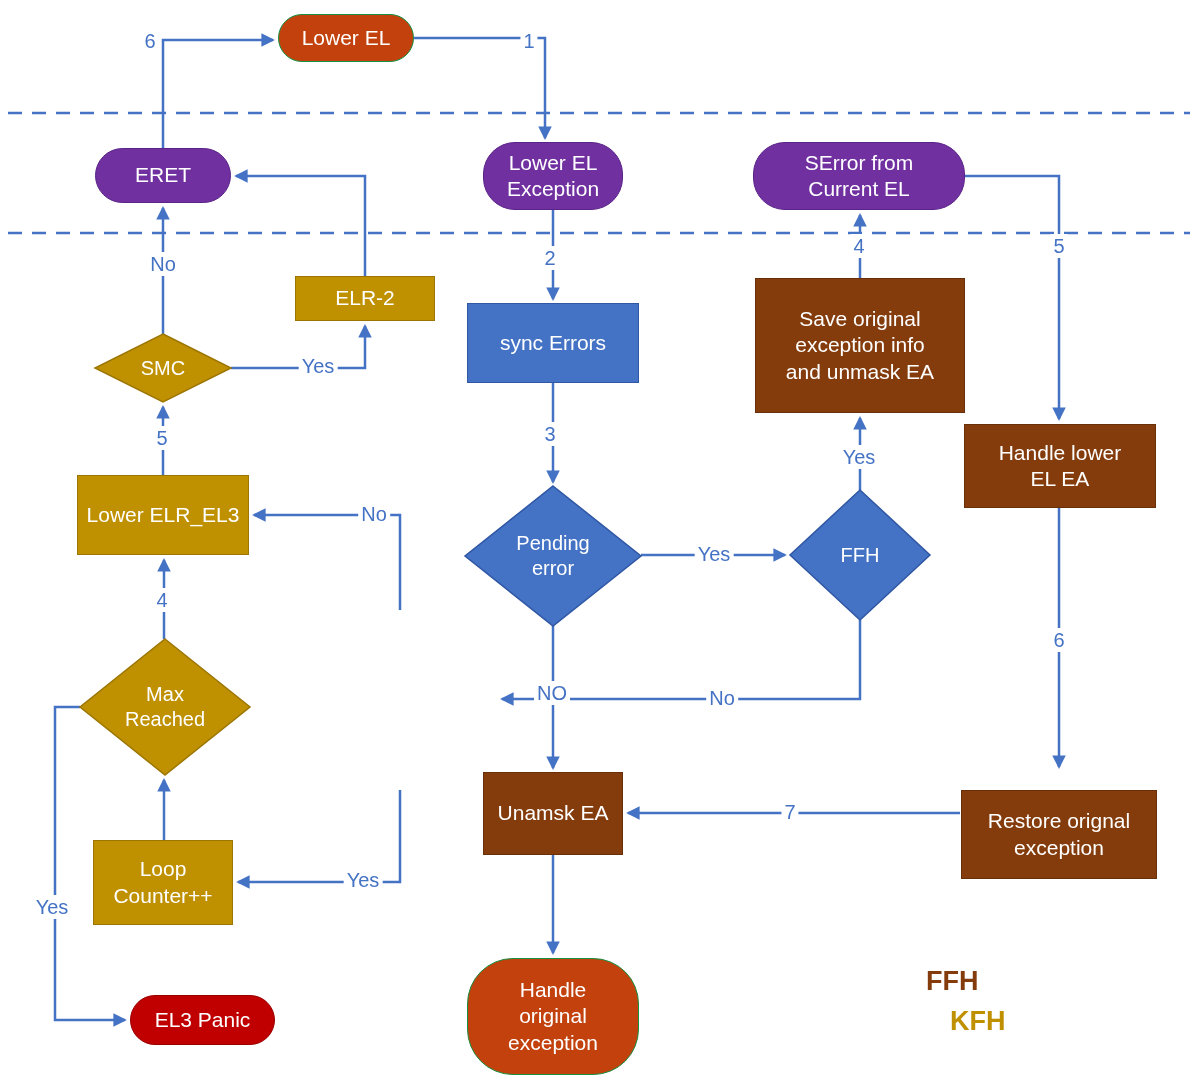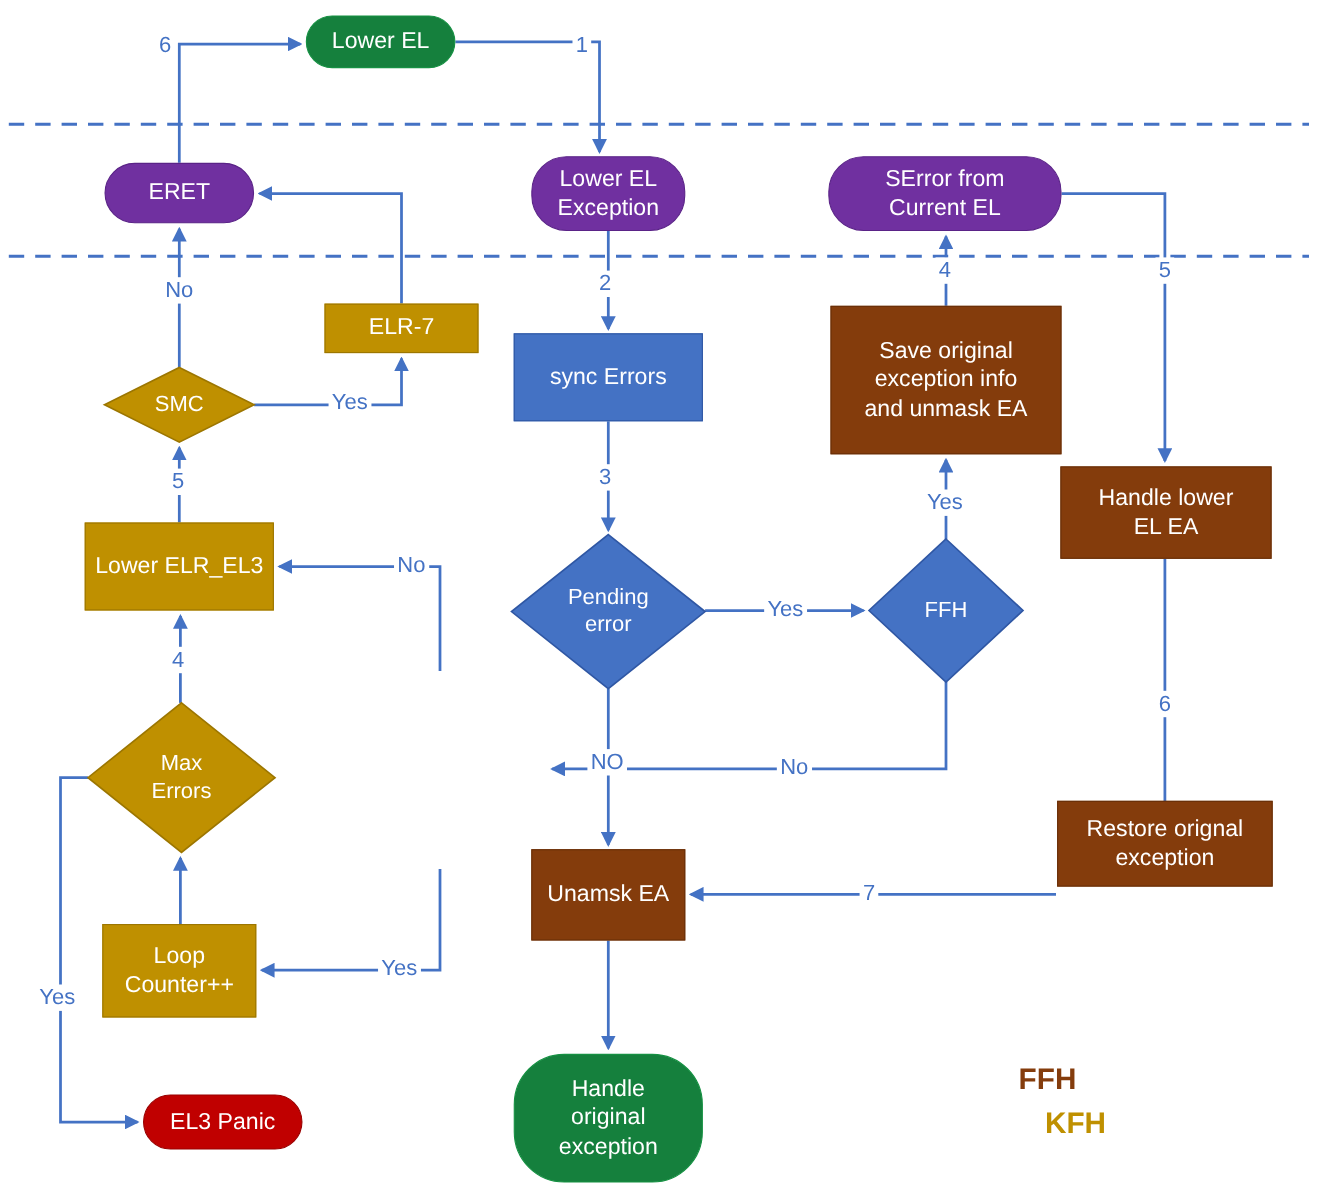--- a/index.html
+++ b/index.html
@@ -8,21 +8,21 @@
   .canvas { position:relative; width:1198px; height:1092px; background:#ffffff; overflow:hidden; }
 
   svg.connectors { position:absolute; left:0; top:0; z-index:1; }
   .c    { fill:none; stroke:#4472C4; stroke-width:2.5; }
   .dash { fill:none; stroke:#4472C4; stroke-width:2.6; stroke-dasharray:14 10; }
 
   .node { position:absolute; z-index:2; display:flex; align-items:center; justify-content:center;
           text-align:center; color:#ffffff; font-size:21px; line-height:1.26; }
   .node span { display:inline-block; }
 
-  .green  { background:#15803d; border:1.5px solid #169143; }
+  .green  { background:#c2410c; border:1.5px solid #169143; }
   .purple { background:#7030A0; border:1.5px solid #5a2387; }
   .blue   { background:#4472C4; border:1.5px solid #2f57a4; }
   .brown  { background:#843C0C; border:1.5px solid #692f08; }
   .gold   { background:#BF9000; border:1.5px solid #9c7600; }
   .red    { background:#C00000; border:1.5px solid #9a0000; }
 
   .diamond { position:absolute; z-index:2; }
   .diamond svg { position:absolute; left:0; top:0; width:100%; height:100%; overflow:visible; }
   .poly-gold { fill:#BF9000; stroke:#9c7600; stroke-width:1.5; vector-effect:non-scaling-stroke; }
   .poly-blue { fill:#4472C4; stroke:#2f57a4; stroke-width:1.5; vector-effect:non-scaling-stroke; }
@@ -85,21 +85,21 @@
 
   <div class="node purple" style="left:483px;top:142px;width:140px;height:68px;border-radius:32px">
     <span style="max-width:118px">Lower EL Exception</span>
   </div>
 
   <div class="node purple" style="left:753px;top:142px;width:212px;height:68px;border-radius:32px">
     <span style="max-width:130px">SError from Current EL</span>
   </div>
 
   <div class="node gold" style="left:295px;top:276px;width:140px;height:45px">
-    <span>ELR-7</span>
+    <span>ELR-2</span>
   </div>
 
   <div class="node brown" style="left:755px;top:278px;width:210px;height:135px">
     <span style="max-width:158px">Save original exception info and unmask EA</span>
   </div>
 
   <div class="node blue" style="left:467px;top:303px;width:172px;height:80px">
     <span>sync Errors</span>
   </div>
 
@@ -108,21 +108,21 @@
   </div>
 
   <div class="node gold" style="left:77px;top:475px;width:172px;height:80px">
     <span>Lower ELR_EL3</span>
   </div>
 
   <div class="node brown" style="left:483px;top:772px;width:140px;height:83px">
     <span>Unamsk EA</span>
   </div>
 
-  <div class="node brown" style="left:961px;top:728px;width:196px;height:78px">
+  <div class="node brown" style="left:961px;top:790px;width:196px;height:89px">
     <span style="max-width:170px">Restore orignal exception</span>
   </div>
 
   <div class="node gold" style="left:93px;top:840px;width:140px;height:85px">
     <span style="max-width:110px">Loop Counter++</span>
   </div>
 
   <div class="node red" style="left:130px;top:995px;width:145px;height:50px;border-radius:25px">
     <span>EL3 Panic</span>
   </div>
@@ -149,21 +149,21 @@
     <svg viewBox="0 0 100 100" preserveAspectRatio="none">
       <polygon class="poly-blue" points="50,0 100,50 50,100 0,50"></polygon>
     </svg>
     <span class="dlabel">FFH</span>
   </div>
 
   <div class="diamond" style="left:80px;top:639px;width:170px;height:136px">
     <svg viewBox="0 0 100 100" preserveAspectRatio="none">
       <polygon class="poly-gold" points="50,0 100,50 50,100 0,50"></polygon>
     </svg>
-    <span class="dlabel" style="max-width:92px">Max Errors</span>
+    <span class="dlabel" style="max-width:92px">Max Reached</span>
   </div>
 
 
   <div class="elabel" style="left:150px;top:41px">6</div>
   <div class="elabel" style="left:529px;top:41px">1</div>
   <div class="elabel" style="left:550px;top:258px">2</div>
   <div class="elabel" style="left:550px;top:434px">3</div>
   <div class="elabel" style="left:714px;top:554px">Yes</div>
   <div class="elabel" style="left:552px;top:693px">NO</div>
   <div class="elabel" style="left:722px;top:698px">No</div>

